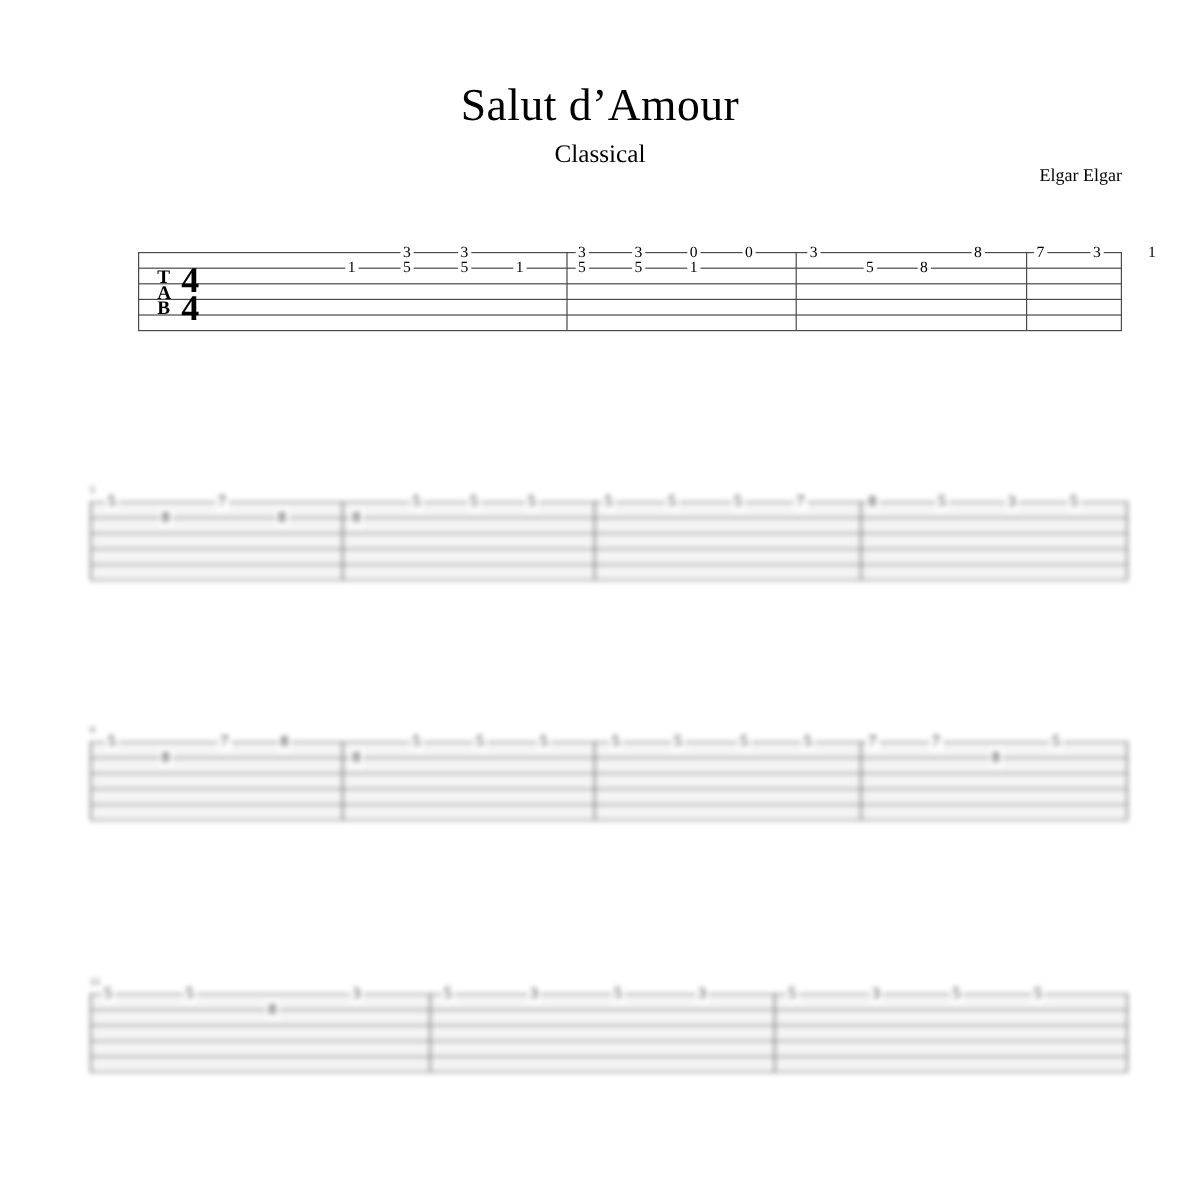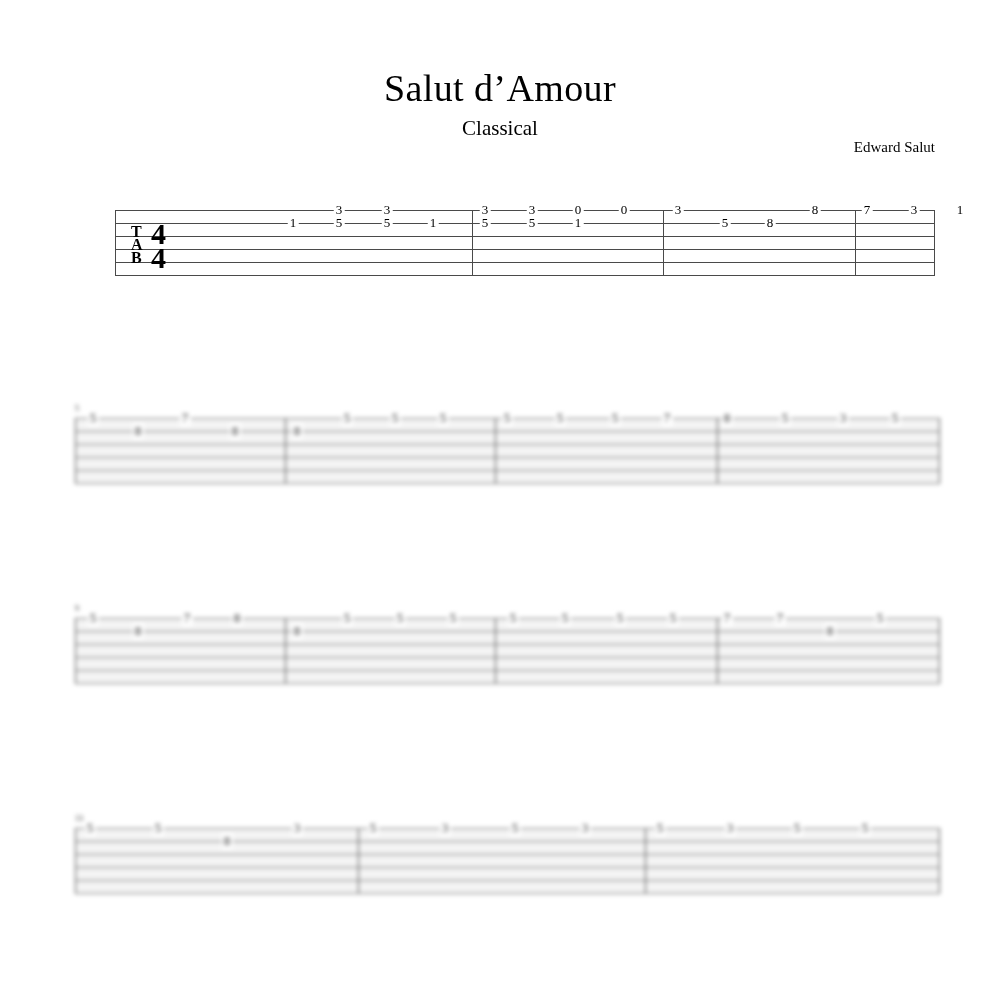--- a/index.html
+++ b/index.html
@@ -103,21 +103,21 @@
     background: #f4f4f4;
   }
 </style>
 </head>
 <body>
 
 <div id="sheet">
 
   <div id="title">Salut d’Amour</div>
   <div id="subtitle">Classical</div>
-  <div id="composer">Edward Salut</div>
+  <div id="composer">Elgar Elgar</div>
 
   <div id="systems-container">
       <div class="system" style="left: 115px; top: 210px; width: 820px; height: 69px;">
         <div class="staff-line" style="top: 0px; width: 820px;"></div>
         <div class="staff-line" style="top: 13px; width: 820px;"></div>
         <div class="staff-line" style="top: 26px; width: 820px;"></div>
         <div class="staff-line" style="top: 39px; width: 820px;"></div>
         <div class="staff-line" style="top: 52px; width: 820px;"></div>
         <div class="staff-line" style="top: 65px; width: 820px;"></div>
         <div class="barline" style="left: 0px; top: 0px; height: 65px;"></div>

